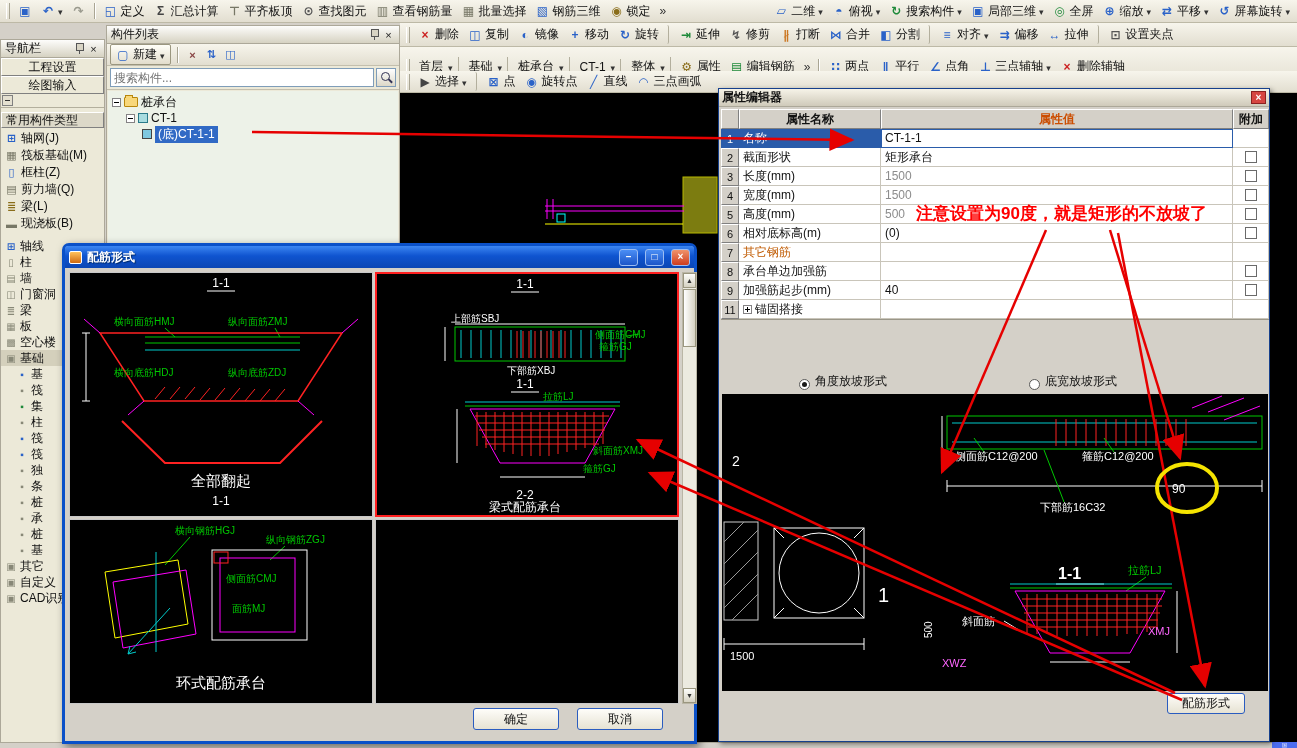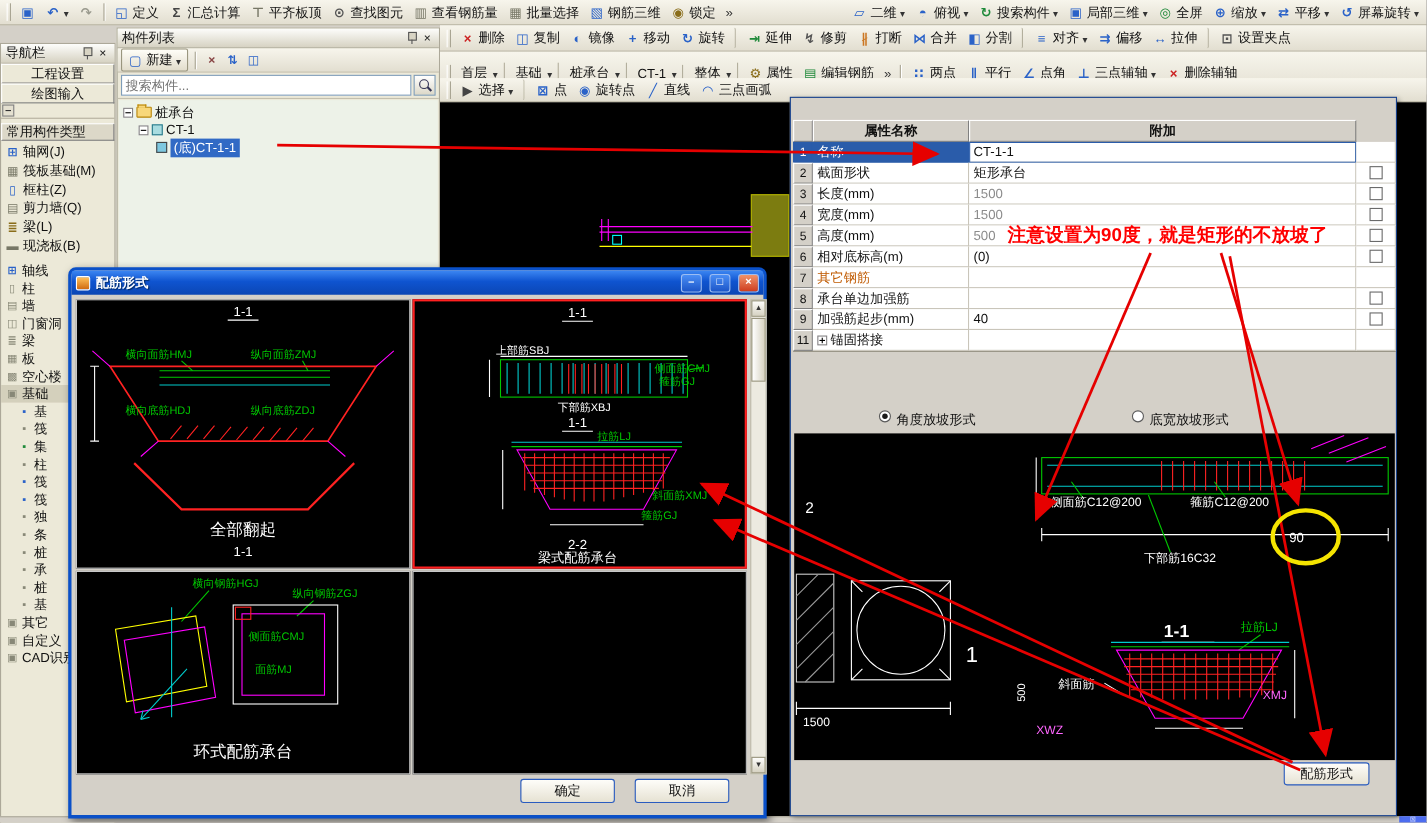--- a/index.html
+++ b/index.html
@@ -84,21 +84,21 @@
 .pc.c3{justify-content:center}
 .prow.sel .c0,.prow.sel .c1{background:#2a5caa;color:#fff;border-color:#2a5caa}
 .prow.sel .c2{outline:1px solid #2a5caa;outline-offset:-1px}
 .prow.dim .c2{color:#8c8c8c}
 .prow.orange .c1{color:#c05a00}
 .chkbox{width:12px;height:12px;border:1px solid #6a6a6a;background:#fff}
 .expb{width:9px;height:9px;border:1px solid #848284;background:#fff;position:relative;margin-right:3px;flex:none}
 .expb::before{content:"";position:absolute;left:1px;right:1px;top:3px;height:1px;background:#000}
 .expb::after{content:"";position:absolute;top:1px;bottom:1px;left:3px;width:1px;background:#000}
 .radios{position:absolute;left:2px;top:283px;width:548px;height:18px;display:flex;align-items:center}
-.rlabel{display:flex;align-items:flex-start;gap:5px;font-size:12px}
+.rlabel{display:flex;align-items:flex-end;gap:5px;font-size:12px}
 .rlabel.first{margin-left:78px}
 .rlabel.second{margin-left:142px}
 .radio{width:11px;height:11px;border-radius:50%;border:1px solid #5a5a5a;background:#fff;position:relative;flex:none}
 .radio.on::before{content:"";position:absolute;inset:2px;border-radius:50%;background:#1a1a1a}
 .pepreview{position:absolute;left:3px;top:305px;width:546px;height:297px;background:#000}
 .xpbtn{background:linear-gradient(#fefdf9,#e6e2d3);border:1px solid #2a5cc0;border-radius:3px;
   font-size:12px;display:flex;align-items:center;justify-content:center}
 #pebtn{position:absolute;left:448px;top:604px;width:78px;height:21px}
 
 #rdialog{position:absolute;left:62px;top:243px;width:635px;height:501px;background:#d4d0c8;
@@ -641,24 +641,29 @@
         <span>CT-1</span>
       </div>
       <div class="trow" style="padding-left:34px">
         <span class="leafic"></span>
         <span class="leaflab">(底)CT-1-1</span>
       </div>
     </div>
   </div>
 
   <div id="pedialog">
+    <div class="petitle">
+      <span>属性编辑器</span>
+      <span class="peclose"></span>
+    </div>
     <div class="petable">
       <div class="pehead">
         <span class="ph"></span>
         <span class="ph">属性名称</span>
+        <span class="ph vhead">属性值</span>
         <span class="ph">附加</span>
       </div>
 
         <div class="prow sel">
           <span class="pc c0">1</span>
           <span class="pc c1">
             <span>名称</span>
           </span>
           <span class="pc c2">CT-1-1</span>
           <span class="pc c3"></span>

